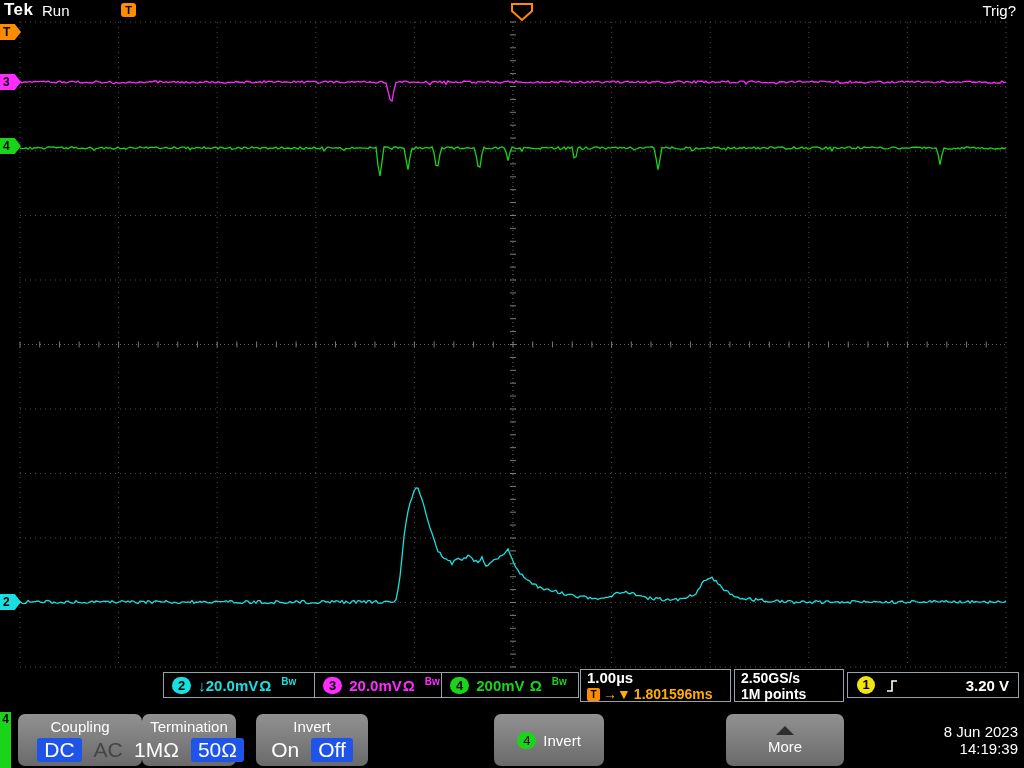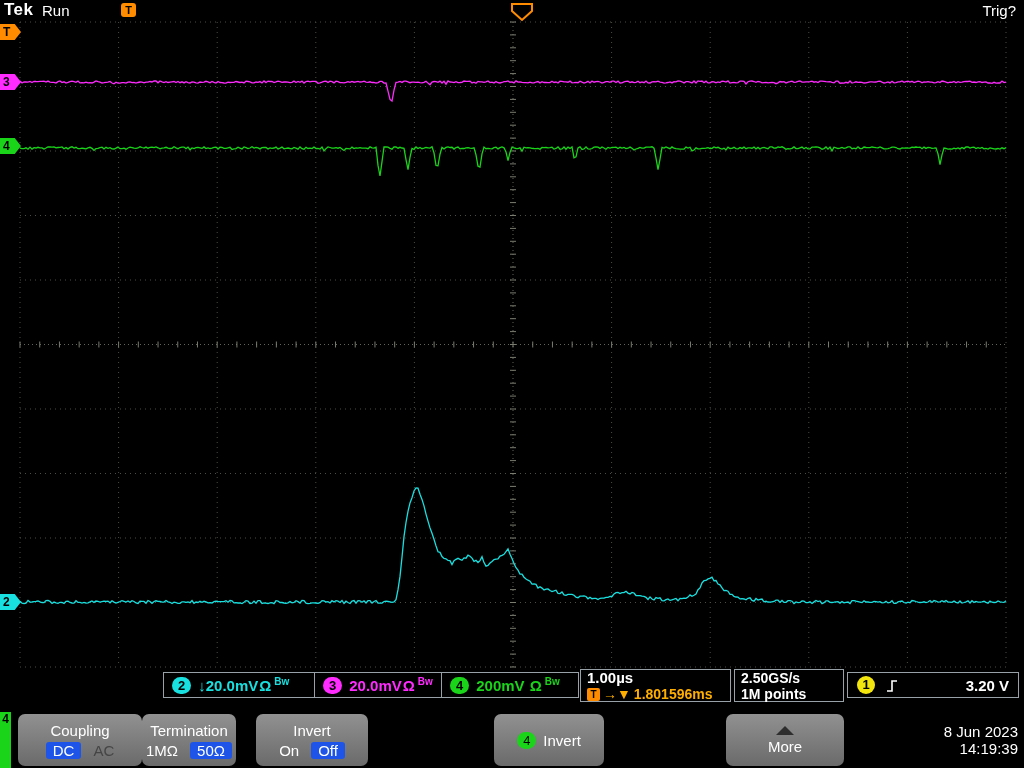--- a/index.html
+++ b/index.html
@@ -30,21 +30,21 @@
 
   
   .rbox{position:absolute;background:#000;border:1px solid #98a0a8;box-sizing:border-box;
         font-size:15px;font-weight:bold;}
   .ch-readout{top:672px;height:26px;display:flex;align-items:center;gap:7px;padding:0 8px;}
   #r-ch2{left:163px;width:152px;color:#19e0e0;}
   #r-ch3{left:314px;width:128px;color:#ff2bff;}
   #r-ch4{left:441px;width:138px;color:#1ad41a;}
   .pill{color:#000;border-radius:9px;padding:0 6px;font-size:13px;height:17px;line-height:17px;}
   .pill-2{background:#19e0e0;} .pill-3{background:#ff2bff;} .pill-4{background:#1ad41a;}
-  .bw{font-size:10px;vertical-align:super;margin-left:3px;}
+  .bw{font-size:10px;vertical-align:super;margin-left:10px;}
   .ohm{margin-left:1px;}
 
   #r-time{left:580px;top:669px;width:151px;height:33px;display:flex;flex-direction:column;
           justify-content:center;padding:0 6px;}
   #r-time .l2{color:#ffae00;font-size:14px;display:flex;align-items:center;gap:3px;}
   .mini-t{display:inline-block;background:#ff8c00;color:#000;width:13px;height:13px;line-height:13px;
           font-size:10px;text-align:center;border-radius:2px;font-weight:bold;}
   #r-rate{left:734px;top:669px;width:110px;height:33px;display:flex;flex-direction:column;
           justify-content:center;padding:0 6px;font-size:14px;}
   #r-trig{left:847px;top:672px;width:172px;height:26px;display:flex;align-items:center;gap:10px;padding:0 9px;}
@@ -52,21 +52,21 @@
               line-height:18px;font-size:13px;font-weight:bold;}
   .trig-level{margin-left:auto;}
 
   
   .menu{position:absolute;left:0;top:712px;width:1024px;height:56px;background:#000;}
   .side-strip{position:absolute;left:0;top:0;width:11px;height:56px;background:#1ad41a;color:#000;
               font-size:12px;font-weight:bold;text-align:center;line-height:15px;}
   .mbtn{position:absolute;top:2px;height:52px;background:linear-gradient(#919191,#6a6a6a);
         border-radius:7px;display:flex;flex-direction:column;align-items:center;justify-content:center;
         gap:3px;font-size:15px;color:#fff;cursor:default;box-sizing:border-box;}
-  .opts{display:flex;gap:12px;align-items:center;font-size:15px;}
+  .opts{display:flex;gap:12px;align-items:center;font-size:21px;}
   .chip{background:#1e55e8;padding:0 7px;border-radius:3px;}
   .dim{color:#454545;}
   #m-coupling{left:18px;width:124px;}
   #m-term{left:142px;width:94px;}
   #m-invert{left:256px;width:112px;}
   #m-band{left:372px;width:118px;}
   #m-label{left:494px;width:110px;}
   #m-more{left:726px;width:118px;}
   .tri-up{width:0;height:0;border-left:9px solid transparent;border-right:9px solid transparent;
           border-bottom:9px solid #2e2e2e;}

